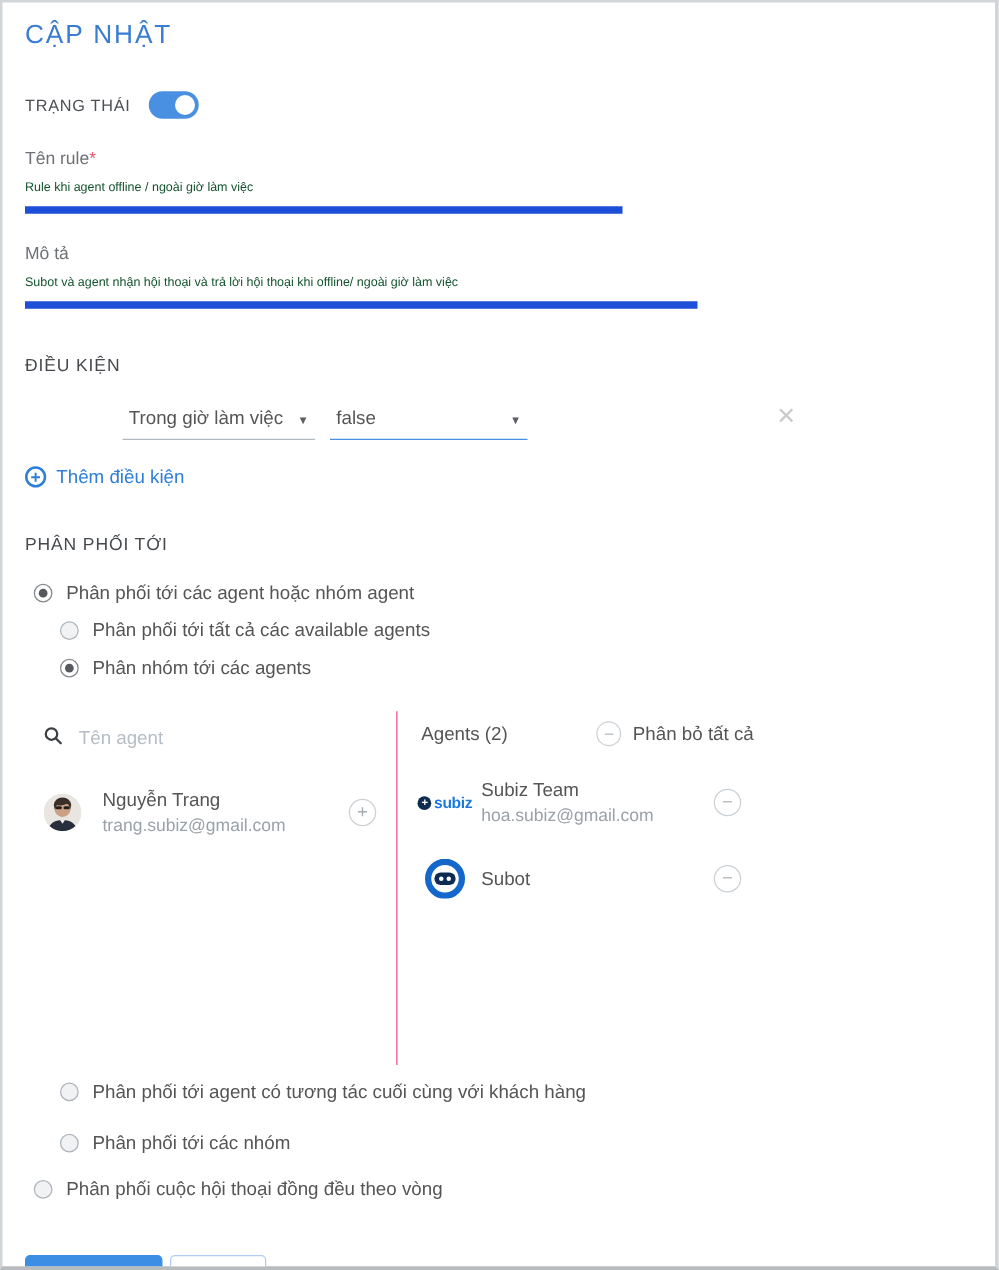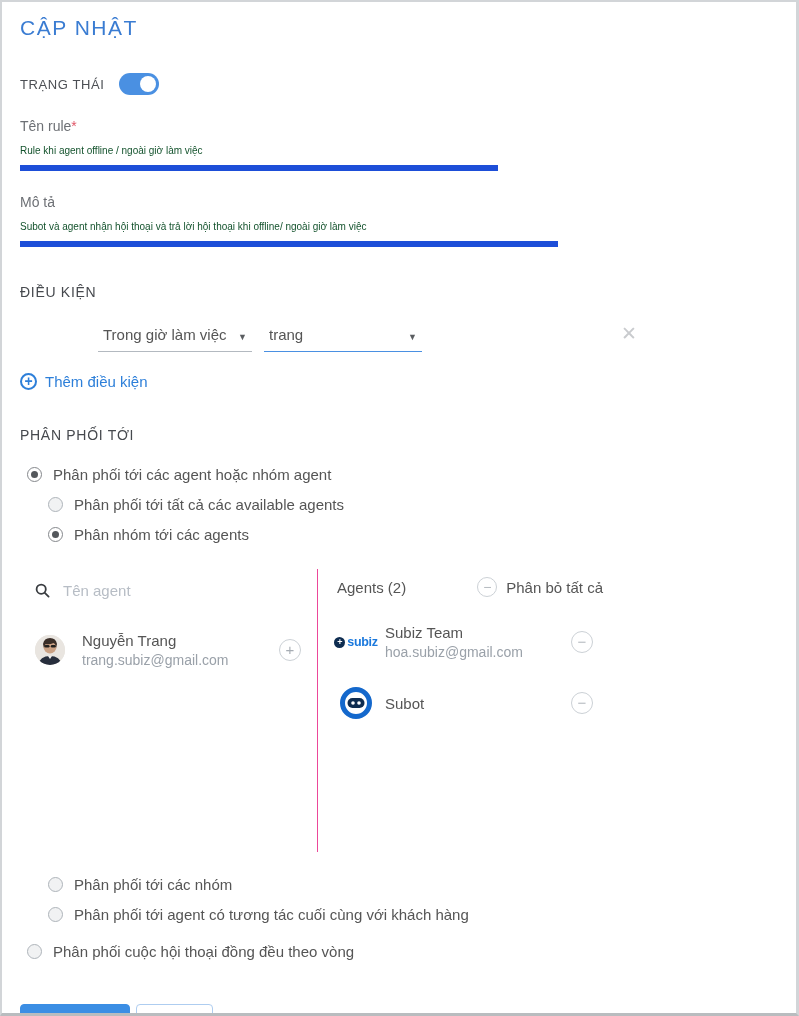--- a/index.html
+++ b/index.html
@@ -59,21 +59,21 @@
   .radio.checked::after { content: ""; position: absolute; left: 3px; top: 3px; right: 3px; bottom: 3px; border-radius: 50%; background: #55585c; }
   .indent-1 { margin-left: 7px; }
   .indent-2 { margin-left: 28px; }
   .dist-first { margin-top: 23px; }
 
   
   .panels { display: flex; margin-top: 26px; min-height: 283px; }
   .panel-left { width: 297px; padding: 12px 10px 0 15px; }
   .panel-right { border-left: 1px solid #ec4899; padding: 8px 0 0 19px; width: 292px; }
 
-  .search-row { display: flex; align-items: center; gap: 11px; }
+  .search-row { display: flex; align-items: flex-start; gap: 11px; }
   .search-input { border: none; outline: none; font-size: 15px; color: #555; font-family: inherit; width: 200px; }
   .search-input::placeholder { color: #b7bdc5; }
 
   .agent-row { display: flex; align-items: center; margin-top: 32px; }
   .avatar { width: 30px; height: 30px; border-radius: 50%; overflow: hidden; flex: none; background: #e9e6e2; }
   .agent-info { margin-left: 17px; flex: 1; }
   .agent-name { font-size: 15px; color: #555; }
   .agent-email { font-size: 14px; color: #9aa1a9; margin-top: 3px; }
 
   .icon-btn { width: 22px; height: 22px; border: 1px solid #ccd1d6; border-radius: 50%; flex: none;
@@ -129,21 +129,21 @@
   </div>
 
   <div class="section-title">ĐIỀU KIỆN</div>
 
   <div class="condition-row">
     <div class="select select-attribute">
       <span>Trong giờ làm việc</span>
       <span class="dropdown-arrow"></span>
     </div>
     <div class="select select-value">
-      <span>trang</span>
+      <span>false</span>
       <span class="dropdown-arrow"></span>
     </div>
     <div class="remove-condition"></div>
   </div>
 
   <div class="add-condition">
     <span class="add-condition-icon"></span>
     <span>Thêm điều kiện</span>
   </div>
 
@@ -224,27 +224,27 @@
           </svg>
         </div>
         <div class="sel-info">
           <div class="agent-name">Subot</div>
         </div>
         <button class="icon-btn minus-btn"></button>
       </div>
     </div>
   </div>
 
+  <div class="radio-row indent-2">
+    <span class="radio"></span>
+    <span>Phân phối tới agent có tương tác cuối cùng với khách hàng</span>
+  </div>
   <div class="radio-row indent-2" style="margin-top:24px">
     <span class="radio"></span>
     <span>Phân phối tới các nhóm</span>
-  </div>
-  <div class="radio-row indent-2">
-    <span class="radio"></span>
-    <span>Phân phối tới agent có tương tác cuối cùng với khách hàng</span>
   </div>
   <div class="radio-row indent-1" style="margin-top:20px">
     <span class="radio"></span>
     <span>Phân phối cuộc hội thoại đồng đều theo vòng</span>
   </div>
 
   <div class="actions">
     <button class="btn btn-primary">Cập nhật</button>
     <button class="btn btn-secondary">Hủy</button>
   </div>

